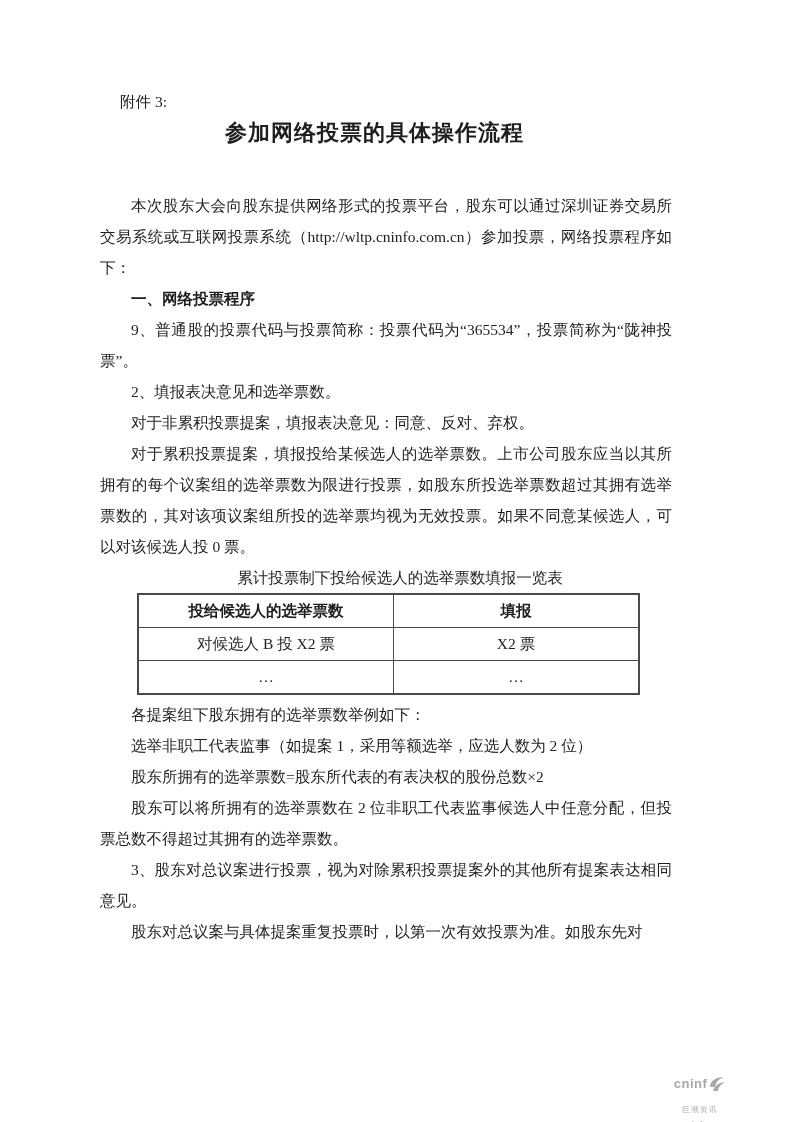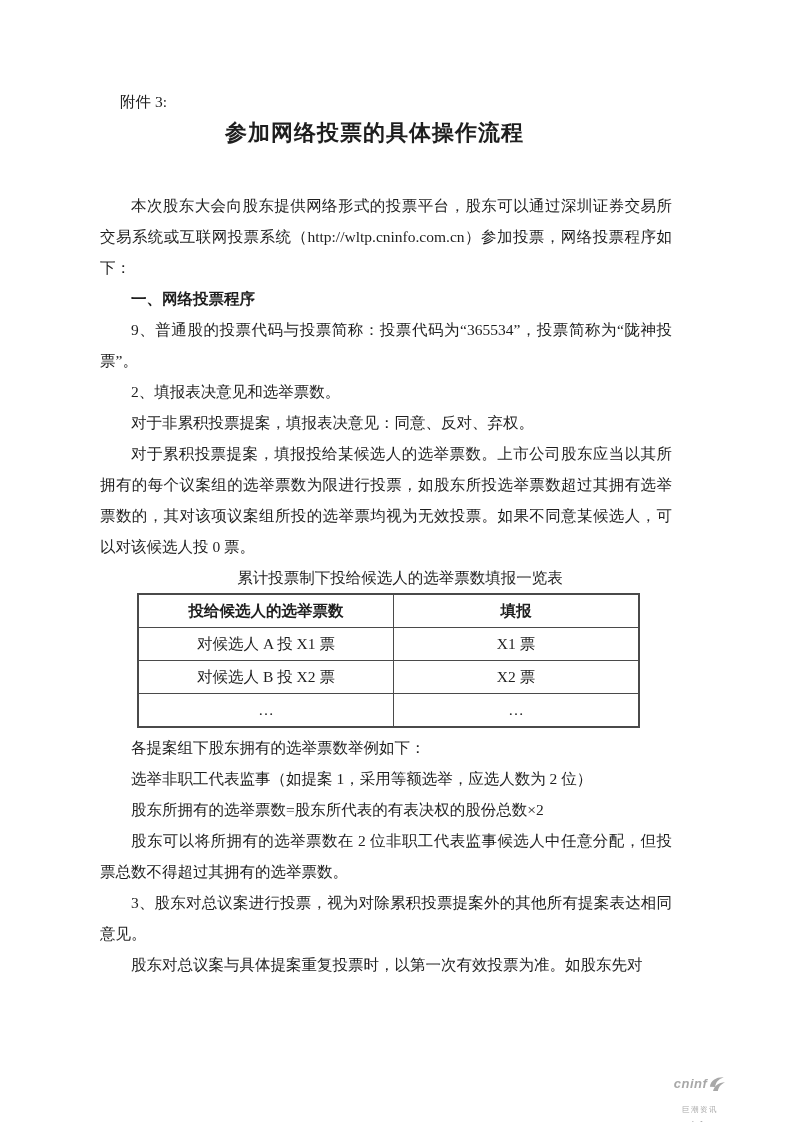--- a/index.html
+++ b/index.html
@@ -42,21 +42,21 @@
   }
   .vote-table th{font-weight:bold;}
   .vote-table col.c1{width:51%;}
   .vote-table col.c2{width:49%;}
   .footer-logo{
     position:absolute;right:3px;top:1076px;width:92px;
     text-align:center;color:#a8a8a8;
     font-family:"Liberation Sans","DejaVu Sans",sans-serif;
     line-height:1.1;
   }
-  .brand-row{display:flex;align-items:center;justify-content:center;gap:1px;font-style:italic;}
+  .brand-row{display:flex;align-items:center;justify-content:center;gap:1px;}
   .brand-text{font-size:13px;font-weight:bold;letter-spacing:.5px;}
   .swirl{display:block;}
   .brand-cn{font-size:7.5px;letter-spacing:1.5px;margin-top:14px;}
   .brand-url{font-size:10px;margin-top:6px;white-space:nowrap;}
 </style>
 </head>
 <body>
 
 <div class="page">
 
@@ -79,24 +79,20 @@
           <col class="c2">
         </colgroup>
       <thead>
         <tr>
           <th>投给候选人的选举票数</th>
           <th>填报</th>
         </tr>
       </thead>
       <tbody>
         <tr>
-          <td>对候选人 A 投 X1 票</td>
-          <td>X1 票</td>
-        </tr>
-        <tr>
           <td>对候选人 B 投 X2 票</td>
           <td>X2 票</td>
         </tr>
         <tr>
           <td>…</td>
           <td>…</td>
         </tr>
       </tbody>
     </table>
 

